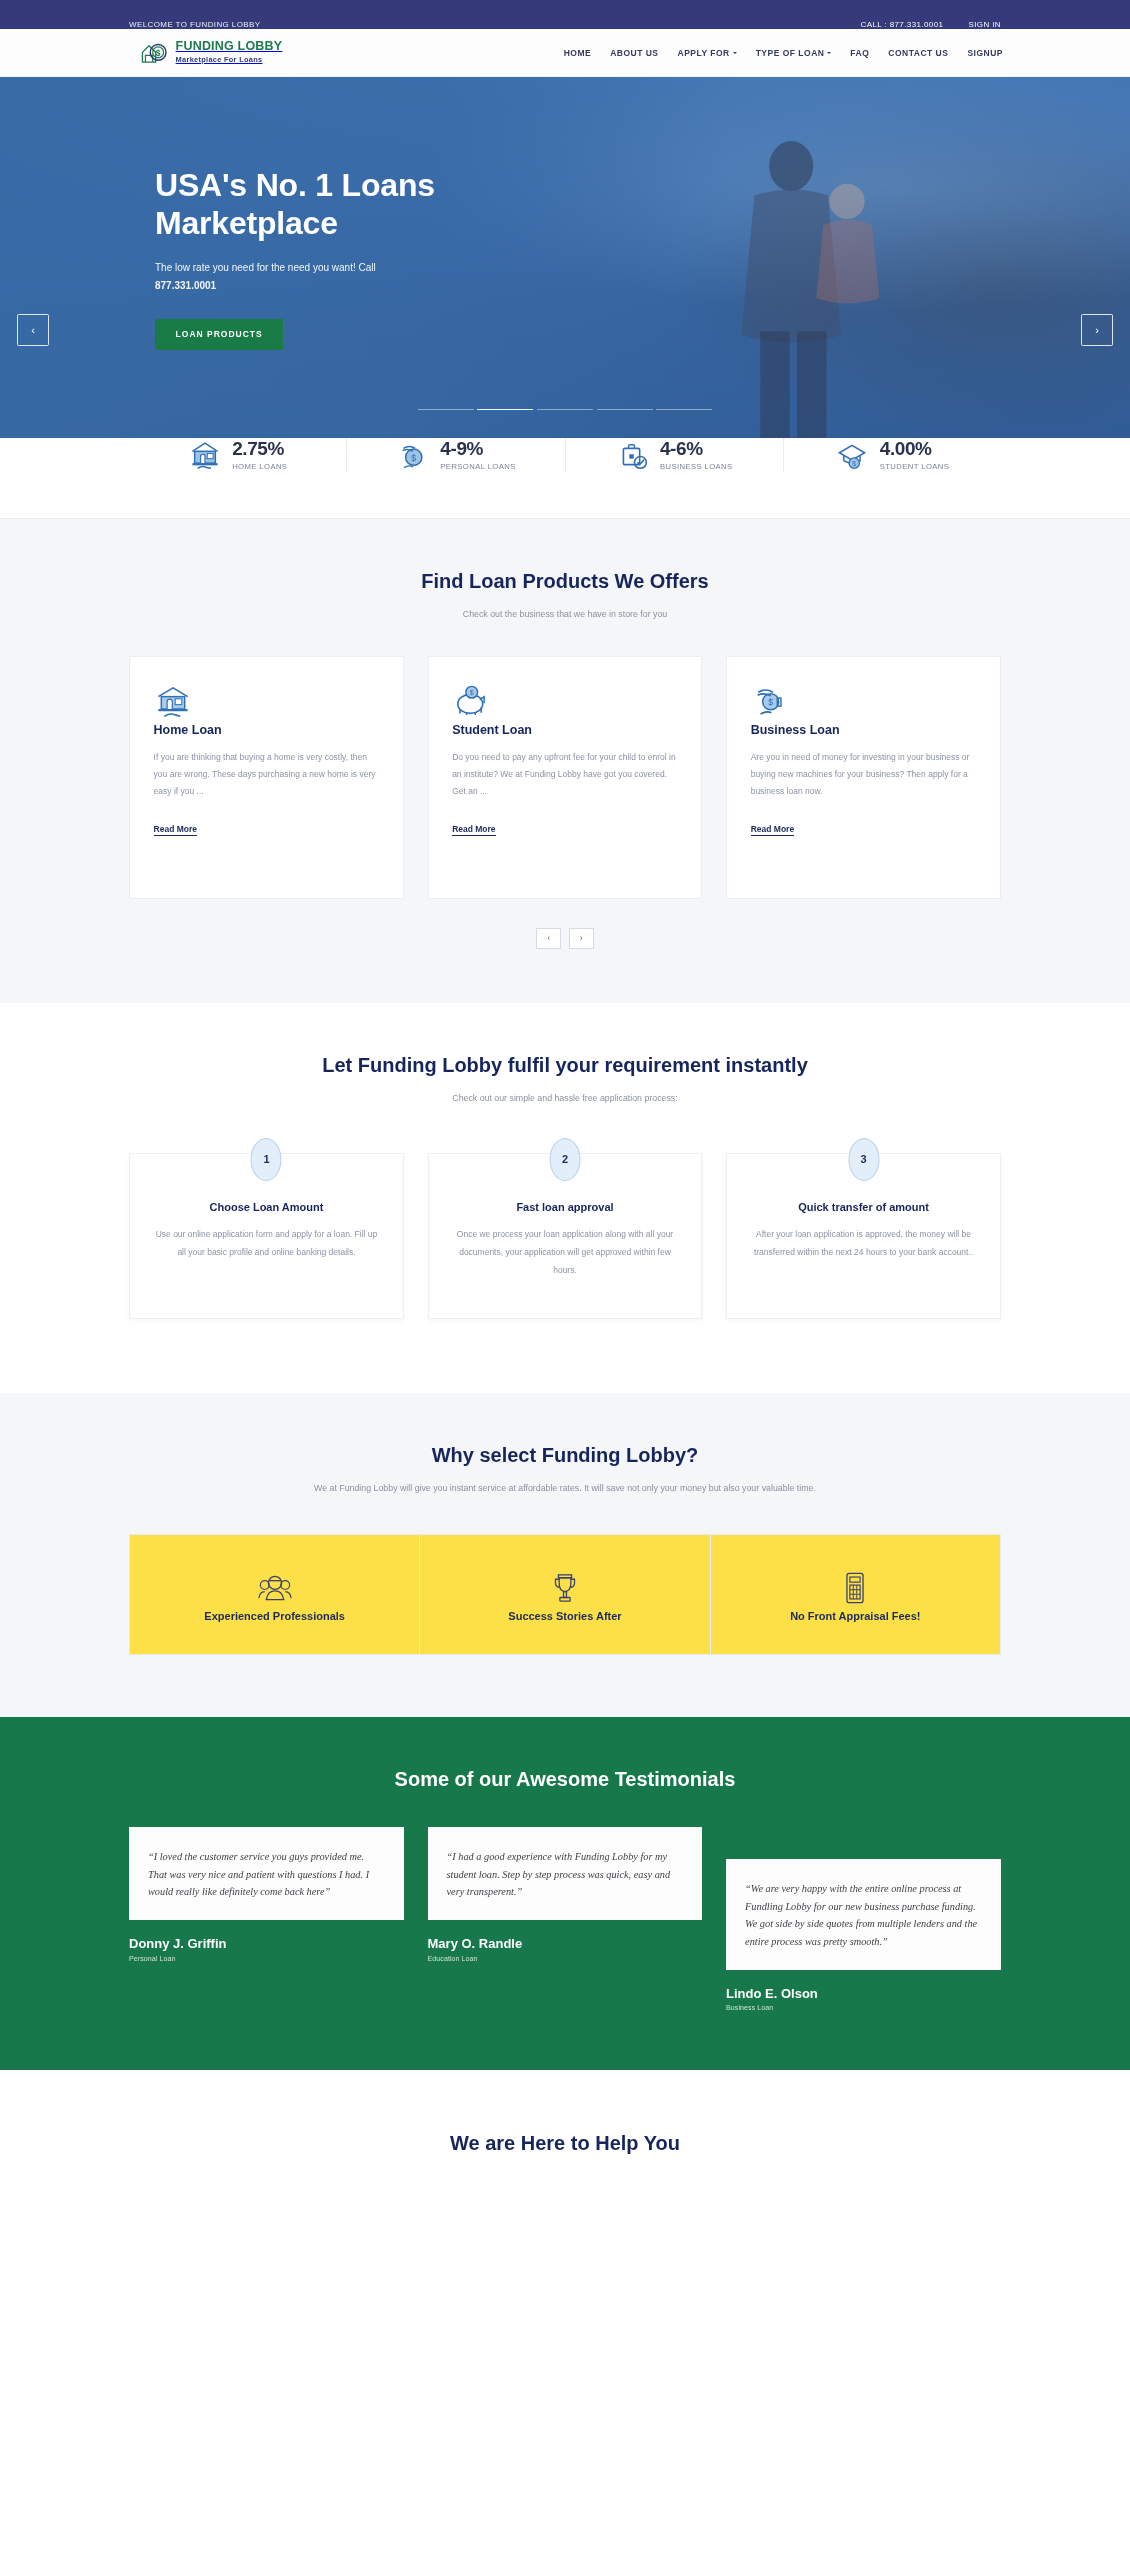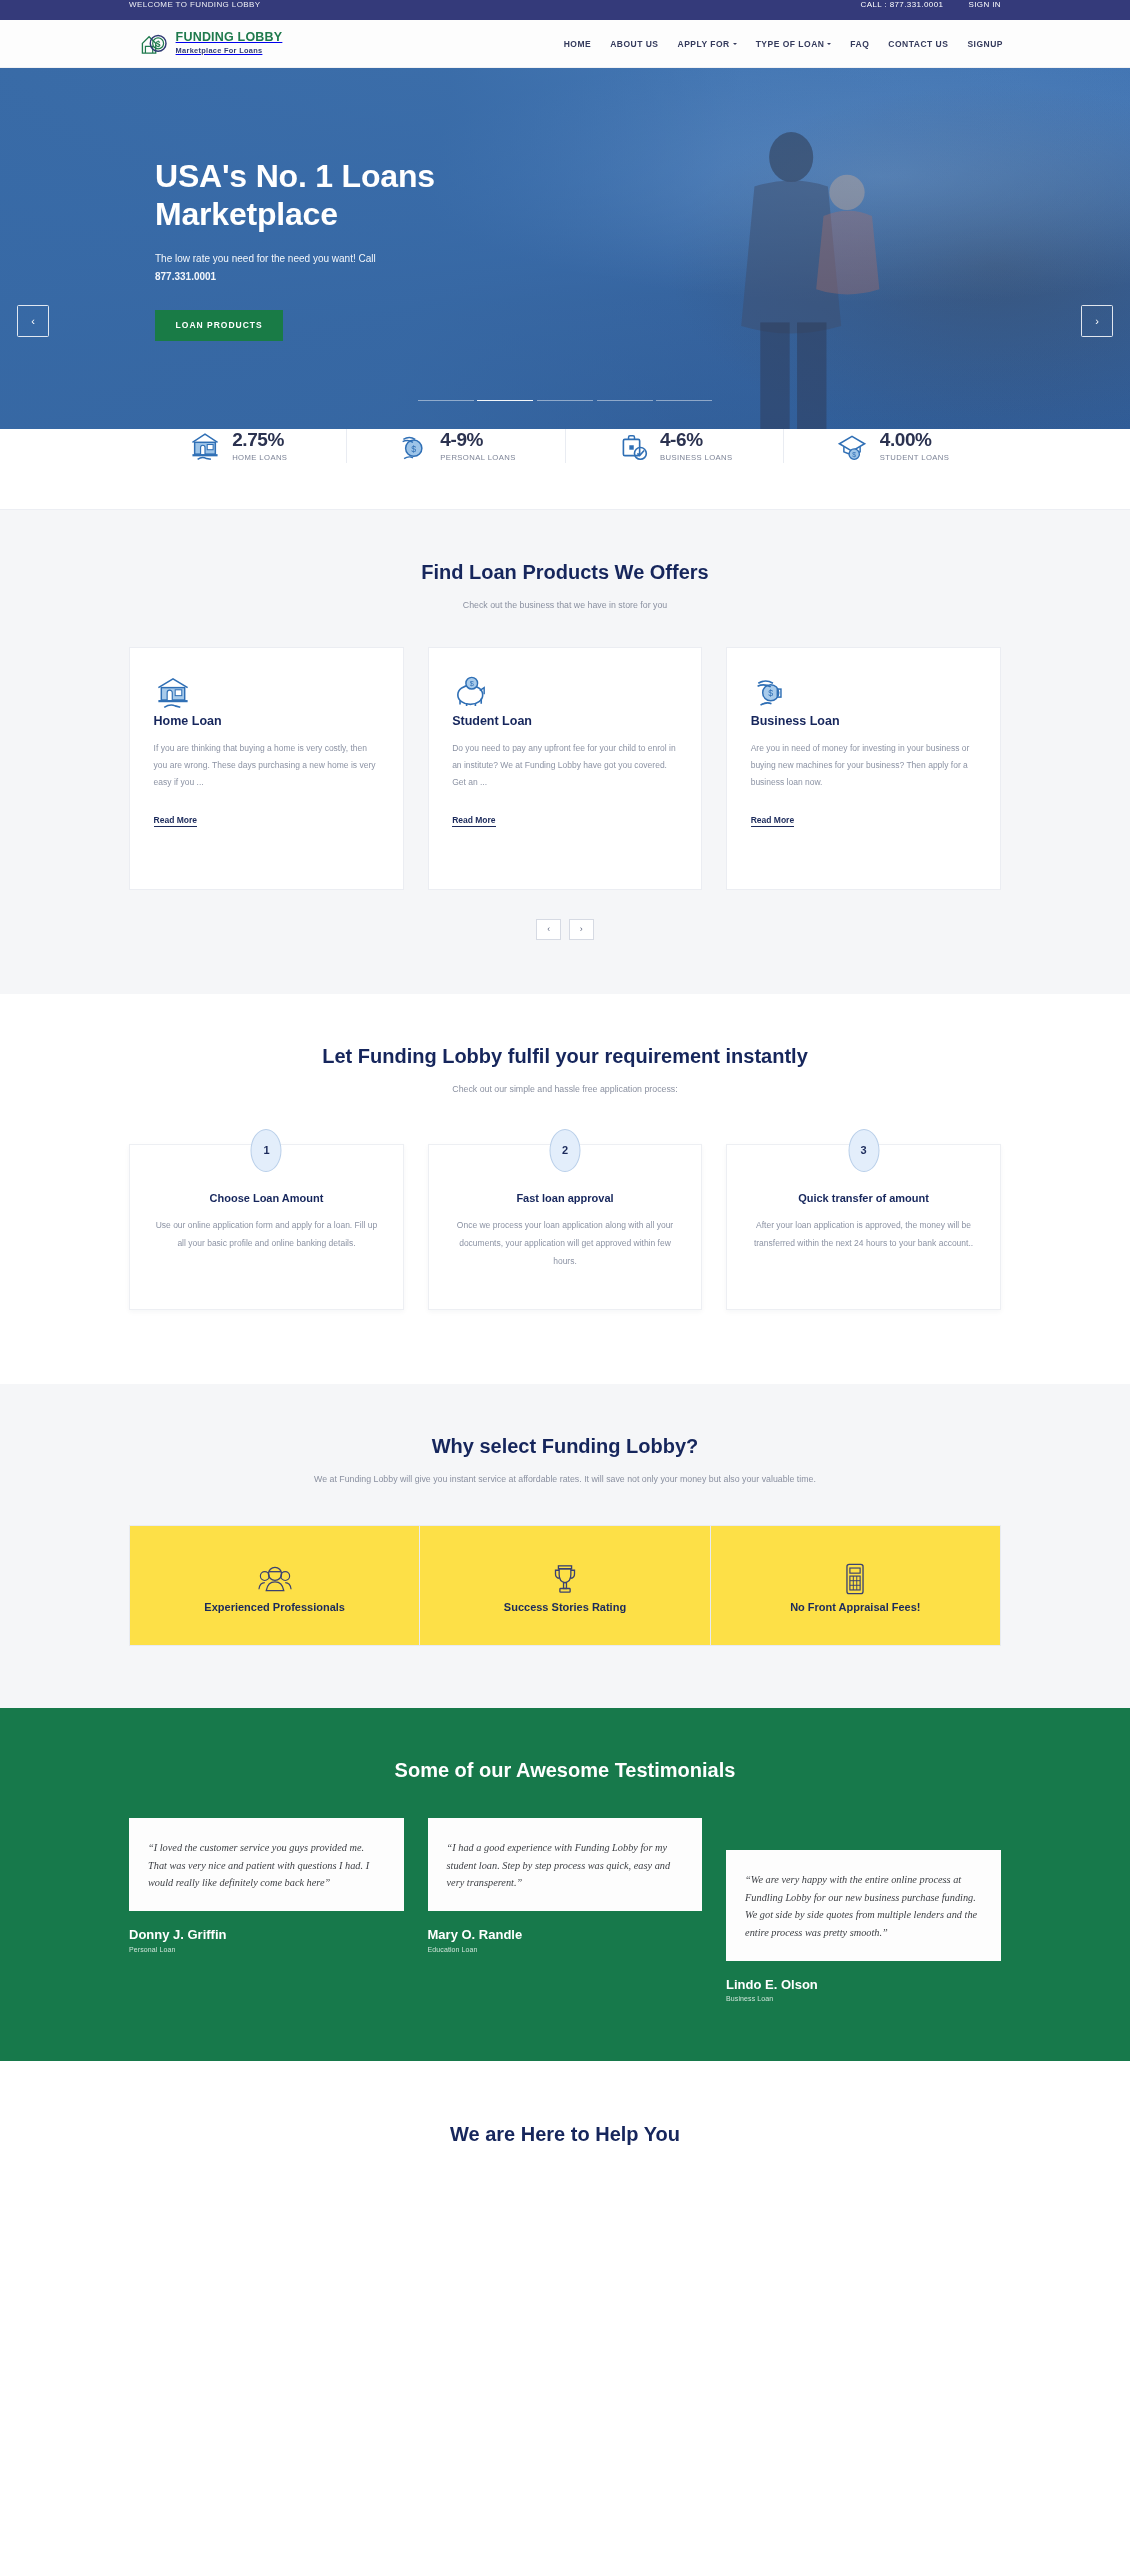--- a/index.html
+++ b/index.html
@@ -7,22 +7,22 @@
   body {
     font-family:"Liberation Sans", sans-serif;
     background:#ffffff;
     color:#1b2a5b;
     -webkit-font-smoothing:antialiased;
   }
   .page { width:1130px; min-height:2576px; position:relative; overflow:hidden; }
 
   
   .topbar {
-    height:20px; background:#343a7a; color:#ffffff;
-    display:flex; align-items:flex-start;
+    height:29px; background:#343a7a; color:#ffffff;
+    display:flex; align-items:flex-end;
     font-size:8px; letter-spacing:0.4px; font-weight:400;
   }
   .topbar .tb-left { margin-left:129px; opacity:.92; }
   .topbar .tb-right { margin-left:auto; margin-right:129px; display:flex; gap:25px; align-items:center; }
   .topbar a { color:#fff; text-decoration:none; }
 
   
   .header {
     height:48px; background:#fdfdfd; display:flex; align-items:center;
     border-bottom:0.7px solid #f2f2f4;
@@ -452,21 +452,21 @@
         <span class="why-ico">
           <svg viewBox="0 0 52 52" width="38" height="38">
             <rect x="17" y="8" width="18" height="4" fill="none" stroke="#3a4170" stroke-width="1.8"></rect>
             <path d="M18 12 h16 v8 q0 10 -8 11 q-8 -1 -8 -11 Z" fill="none" stroke="#3a4170" stroke-width="1.8"></path>
             <path d="M18 14 h-5 v5 q0 5 5 6" fill="none" stroke="#3a4170" stroke-width="1.8"></path>
             <path d="M34 14 h5 v5 q0 5 -5 6" fill="none" stroke="#3a4170" stroke-width="1.8"></path>
             <rect x="24" y="31" width="4" height="8" fill="none" stroke="#3a4170" stroke-width="1.8"></rect>
             <rect x="19" y="39" width="14" height="5" rx="1" fill="none" stroke="#3a4170" stroke-width="1.8"></rect>
           </svg>
         </span>
-        <h3>Success Stories Rating</h3>
+        <h3>Success Stories After</h3>
       </div>
 
       <div class="why-card">
         <span class="why-ico">
           <svg viewBox="0 0 52 52" width="38" height="38">
             <rect x="15" y="6" width="22" height="40" rx="3" fill="none" stroke="#3a4170" stroke-width="1.8"></rect>
             <rect x="19" y="11" width="14" height="7" fill="none" stroke="#3a4170" stroke-width="1.6"></rect>
             <rect x="19" y="22" width="14" height="19" fill="none" stroke="#3a4170" stroke-width="1.6"></rect>
             <path d="M23.7 22 v19 M28.4 22 v19 M19 28.3 h14 M19 34.6 h14" stroke="#3a4170" stroke-width="1.3"></path>
           </svg>

